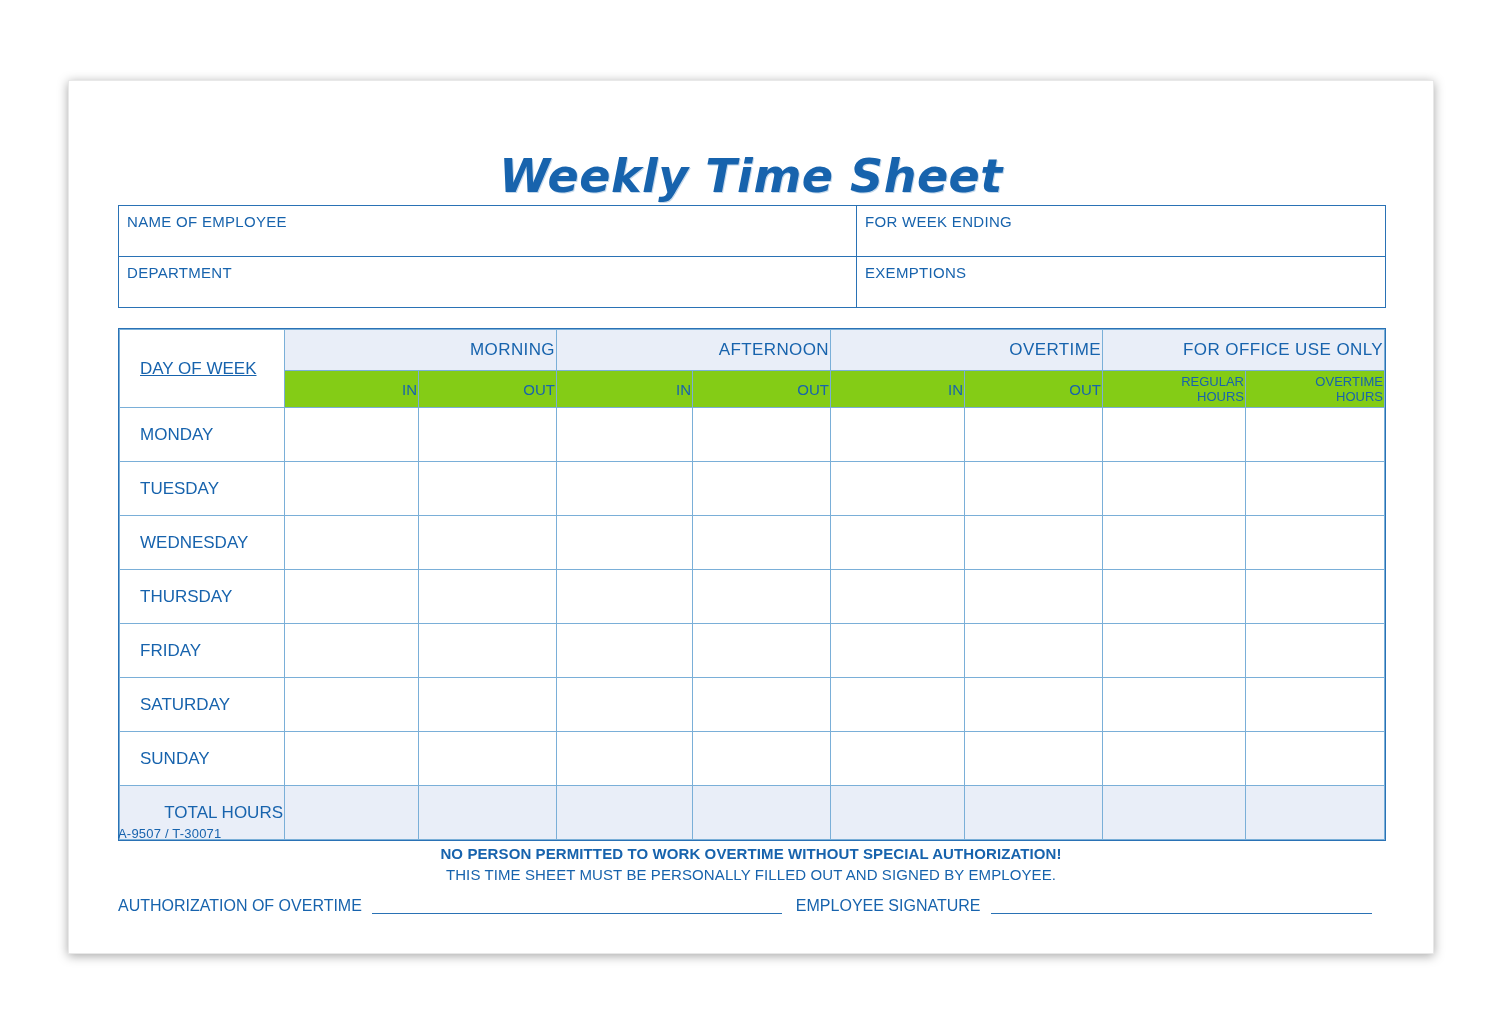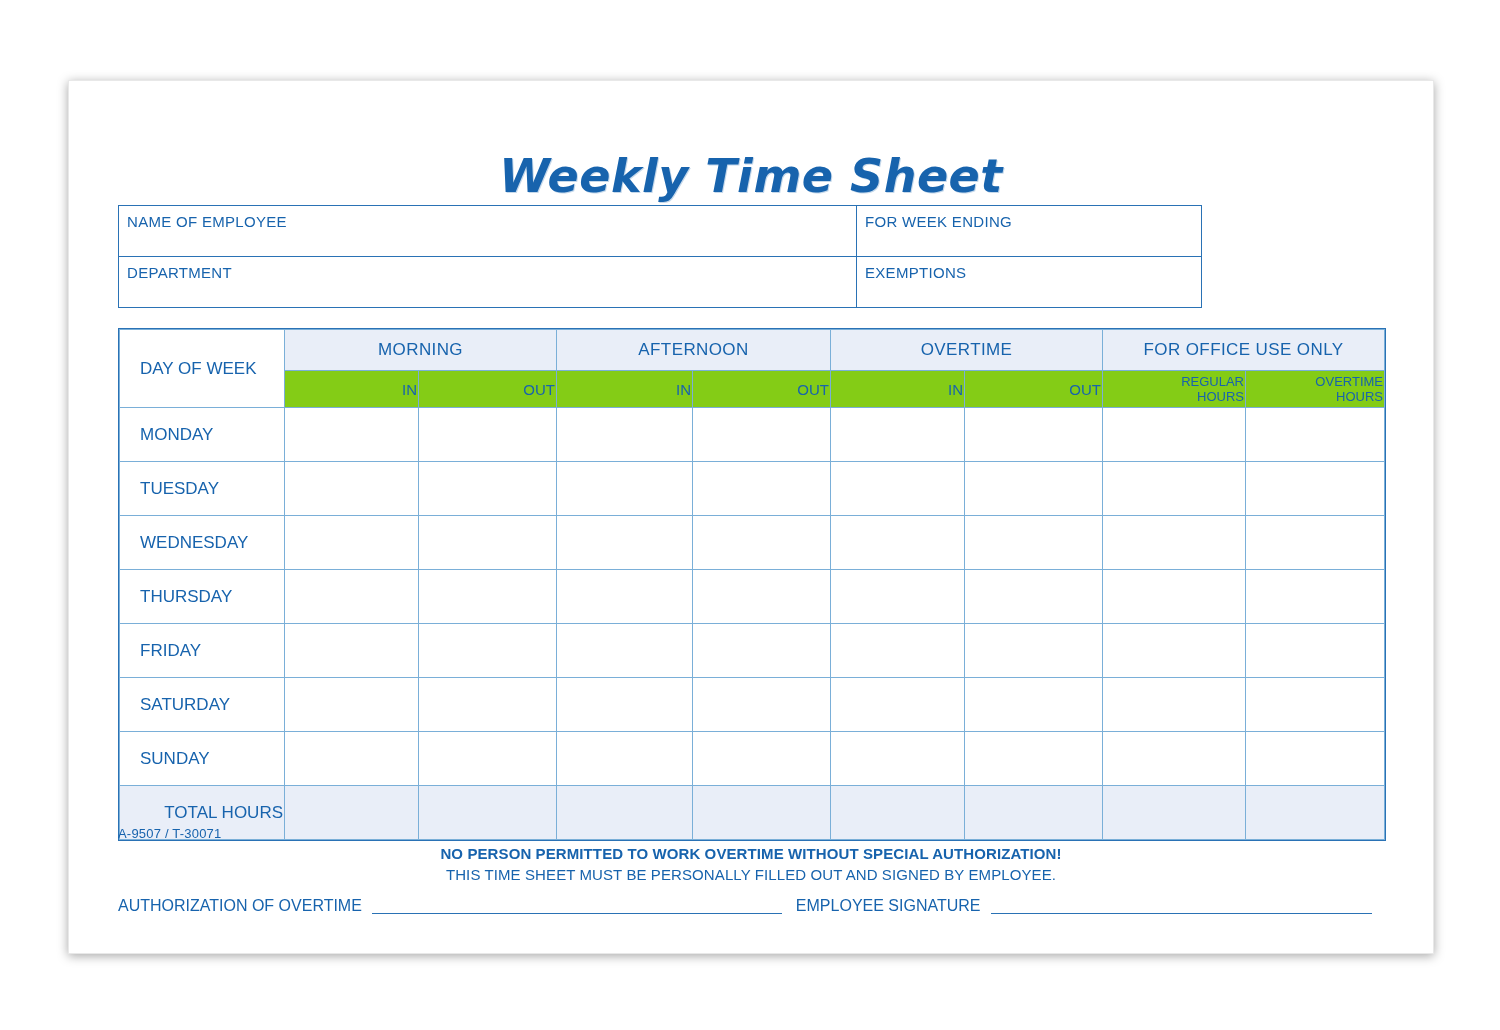--- a/index.html
+++ b/index.html
@@ -45,21 +45,21 @@
     margin-top: 68px;
     font-family: "DejaVu Sans", sans-serif;
     text-shadow: 1px 1px 0 rgba(23,99,173,0.25);
   }
 
   
   .ident {
     position: absolute;
     left: 49px;
     top: 124px;
-    width: 1084px;
+    width: 1268px;
     border: 1.5px solid #2a72b5;
     box-sizing: border-box;
   }
   .ident-row {
     display: flex;
     height: 50px;
   }
   .ident-row.first {
     border-bottom: 1.5px solid #2a72b5;
   }
@@ -93,21 +93,21 @@
     border-collapse: collapse;
     table-layout: fixed;
   }
   table.tsheet th, table.tsheet td {
     border: 1px solid #7aafd8;
     color: #1763ad;
     font-weight: normal;
   }
   .grp-head {
     background: #e9eef8;
-    text-align: center;
+    text-align: right;
     font-size: 17px;
     font-weight: bold;
     height: 38px;
     letter-spacing: 0.4px;
   }
   .sub-head {
     background: #84cc16;
     text-align: right;
     font-size: 15px;
     height: 34px;
@@ -115,20 +115,21 @@
   .sub-head.two-line {
     font-size: 13px;
     line-height: 15px;
   }
   .dow-head {
     background: #ffffff;
     text-align: left;
     padding-left: 20px;
     font-size: 17px;
     vertical-align: middle;
+    text-decoration: underline;
   }
   .day-cell {
     height: 51px;
     text-align: left;
     padding-left: 20px;
     font-size: 17px;
     background: #ffffff;
   }
   .blank-cell {
     background: #ffffff;

